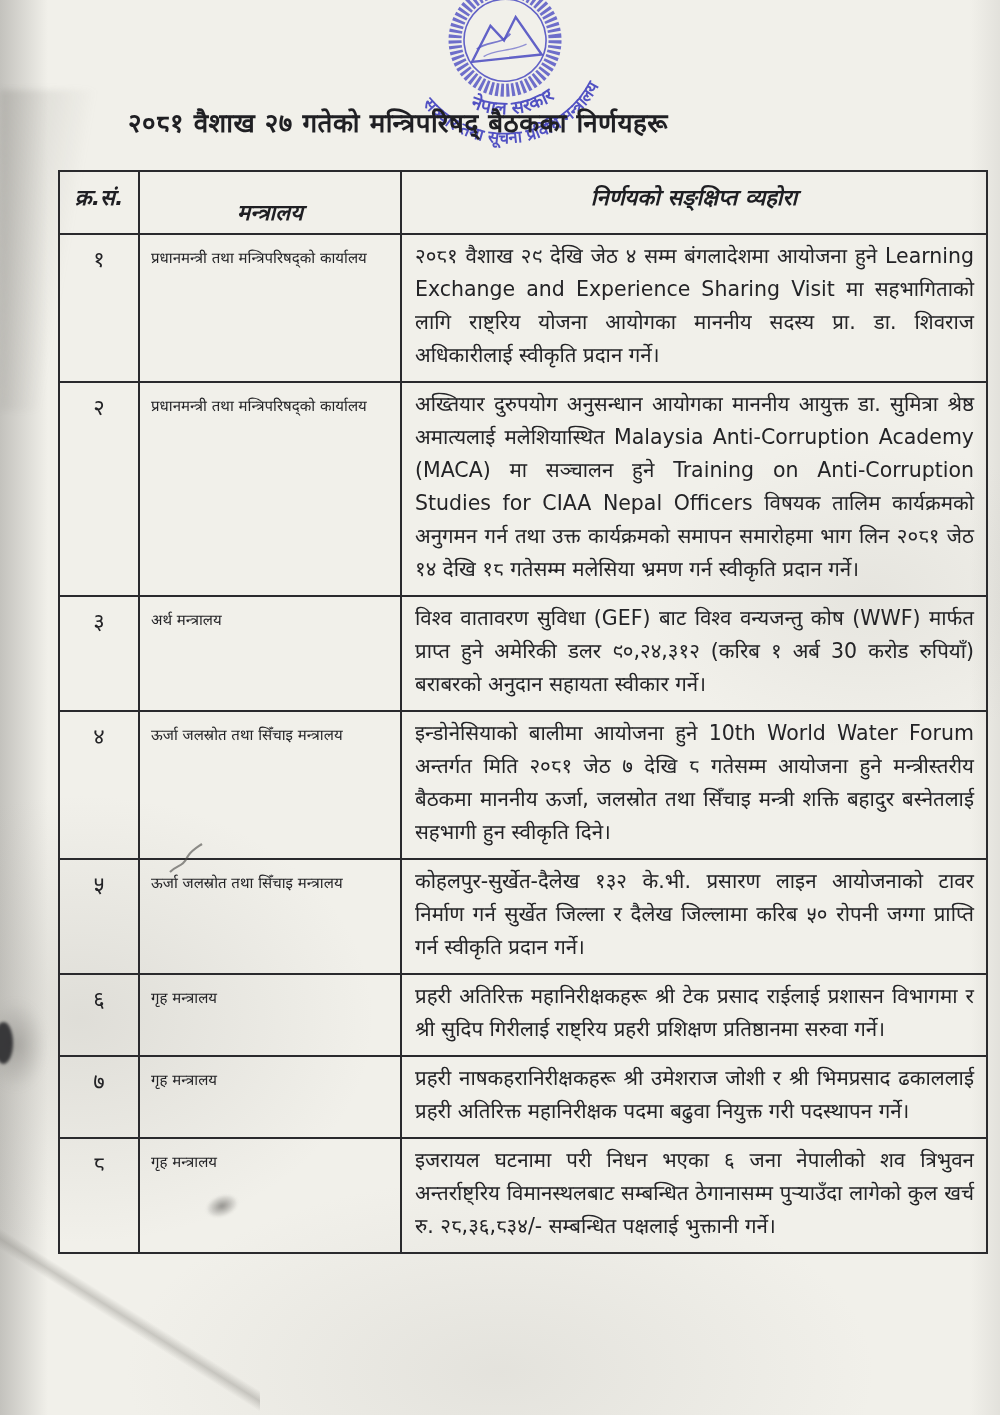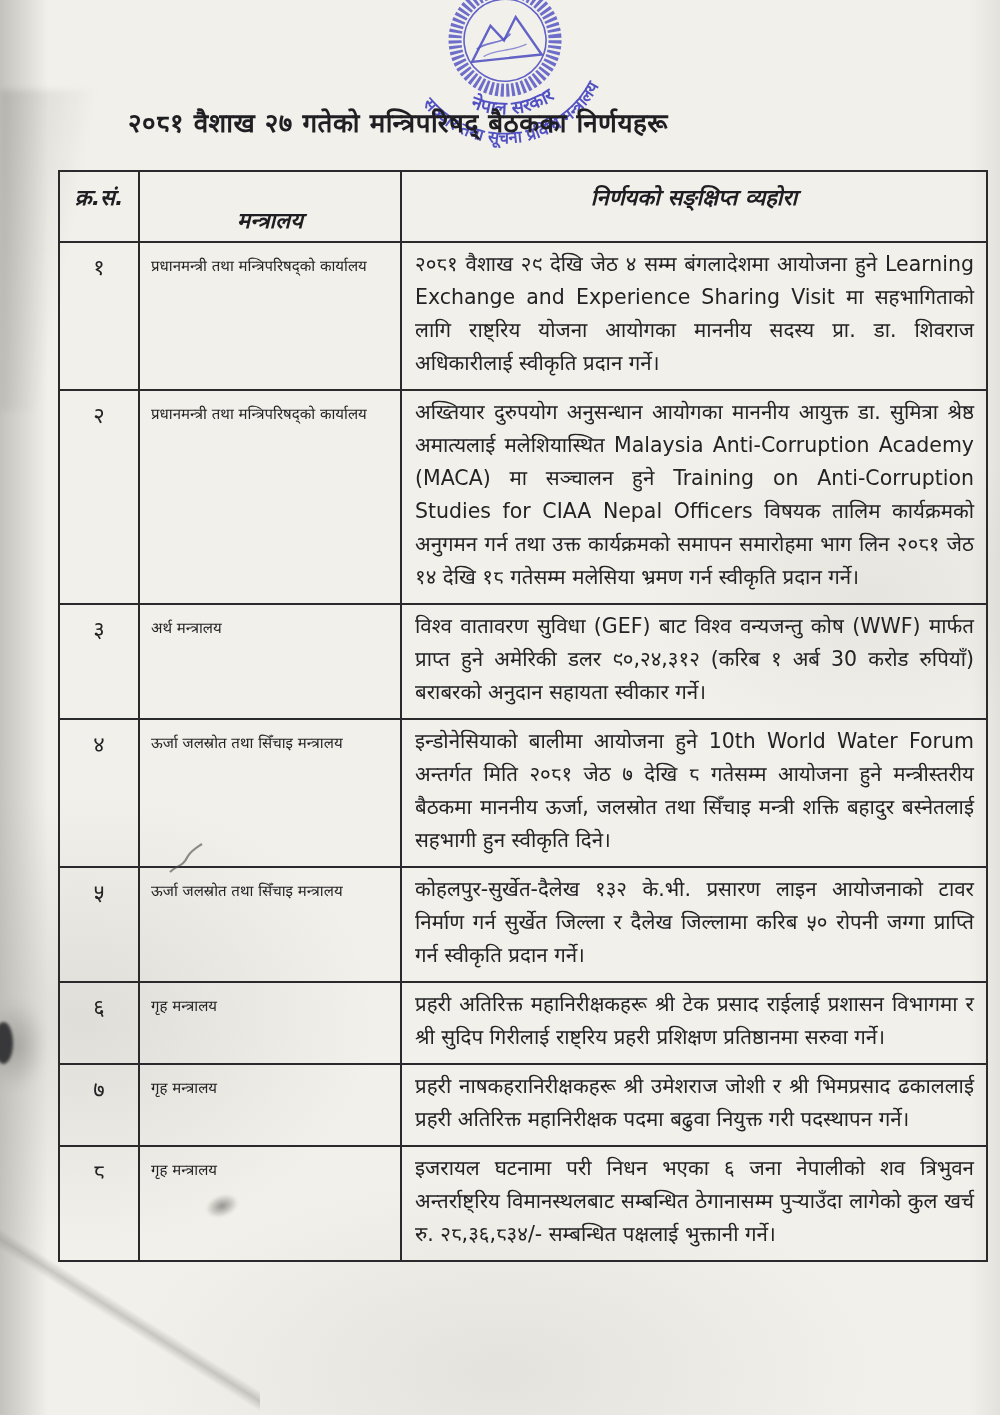--- a/index.html
+++ b/index.html
@@ -75,21 +75,21 @@
     border: 2.3px solid #2a2a2d;
     vertical-align: top;
     padding: 0;
   }
   .decisions th {
     font-size: 22px; font-weight: bold;
     padding: 9px 4px 7px;
     color: #1f1f23;
     font-style: italic;
   }
-  .decisions th.h-min { padding-top: 32px; margin-top: 48px; }
+  .decisions th.h-min { padding-top: 24px; margin-top: 48px; }
   td.sn-cell {
     text-align: center;
     font-size: 22px;
     padding-top: 8px;
   }
   td.ministry-cell {
     font-size: 15px;
     line-height: 32px;
     padding: 7px 8px 7px 11px;
   }

